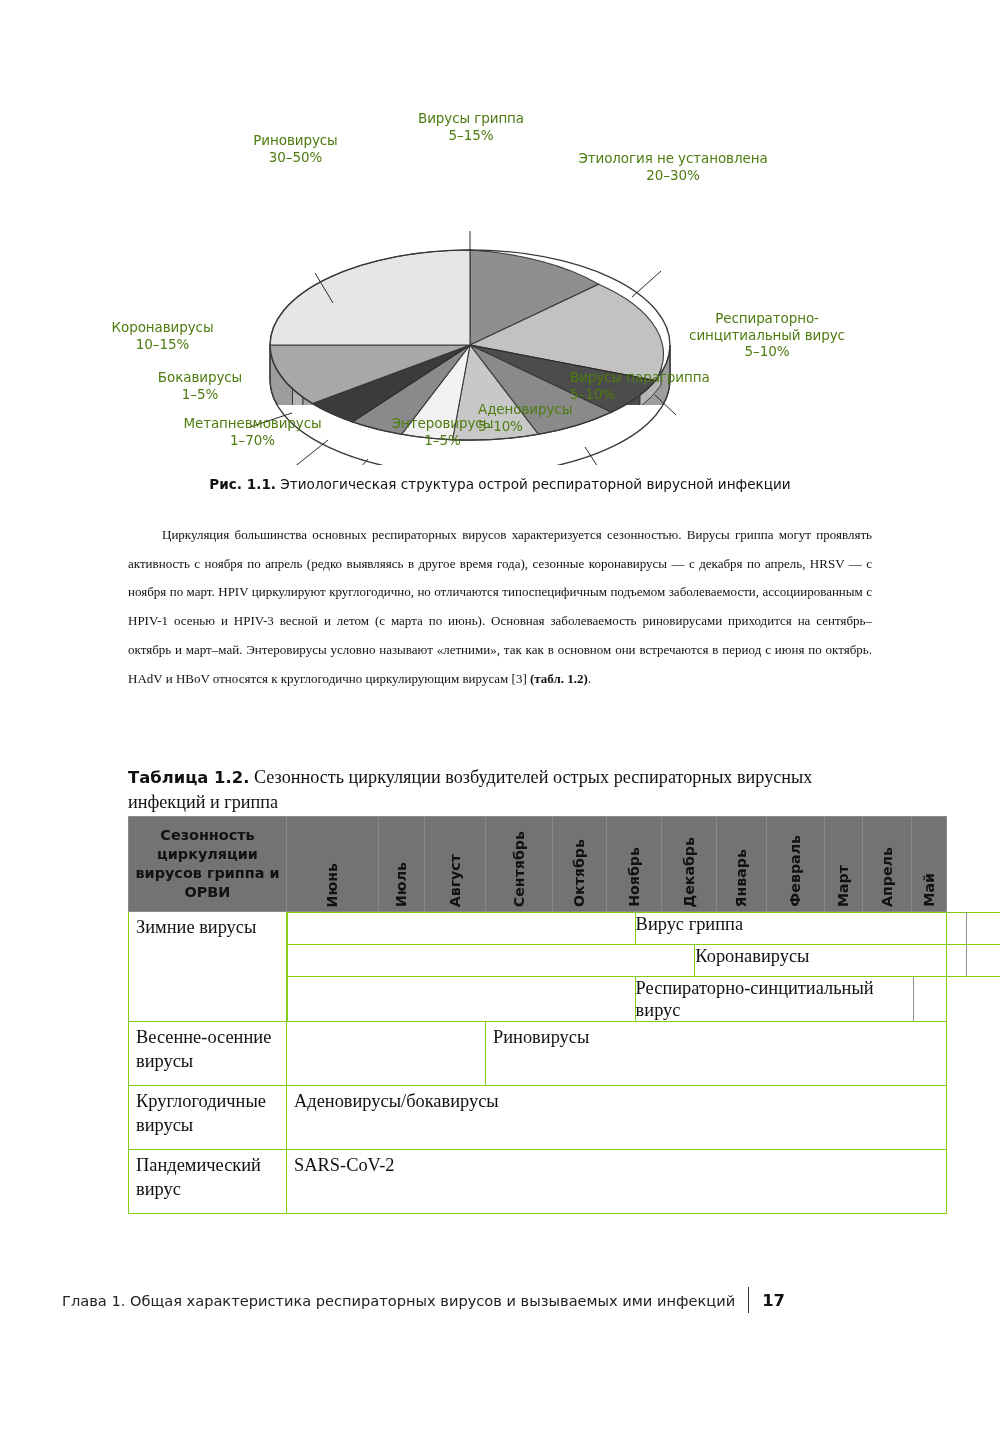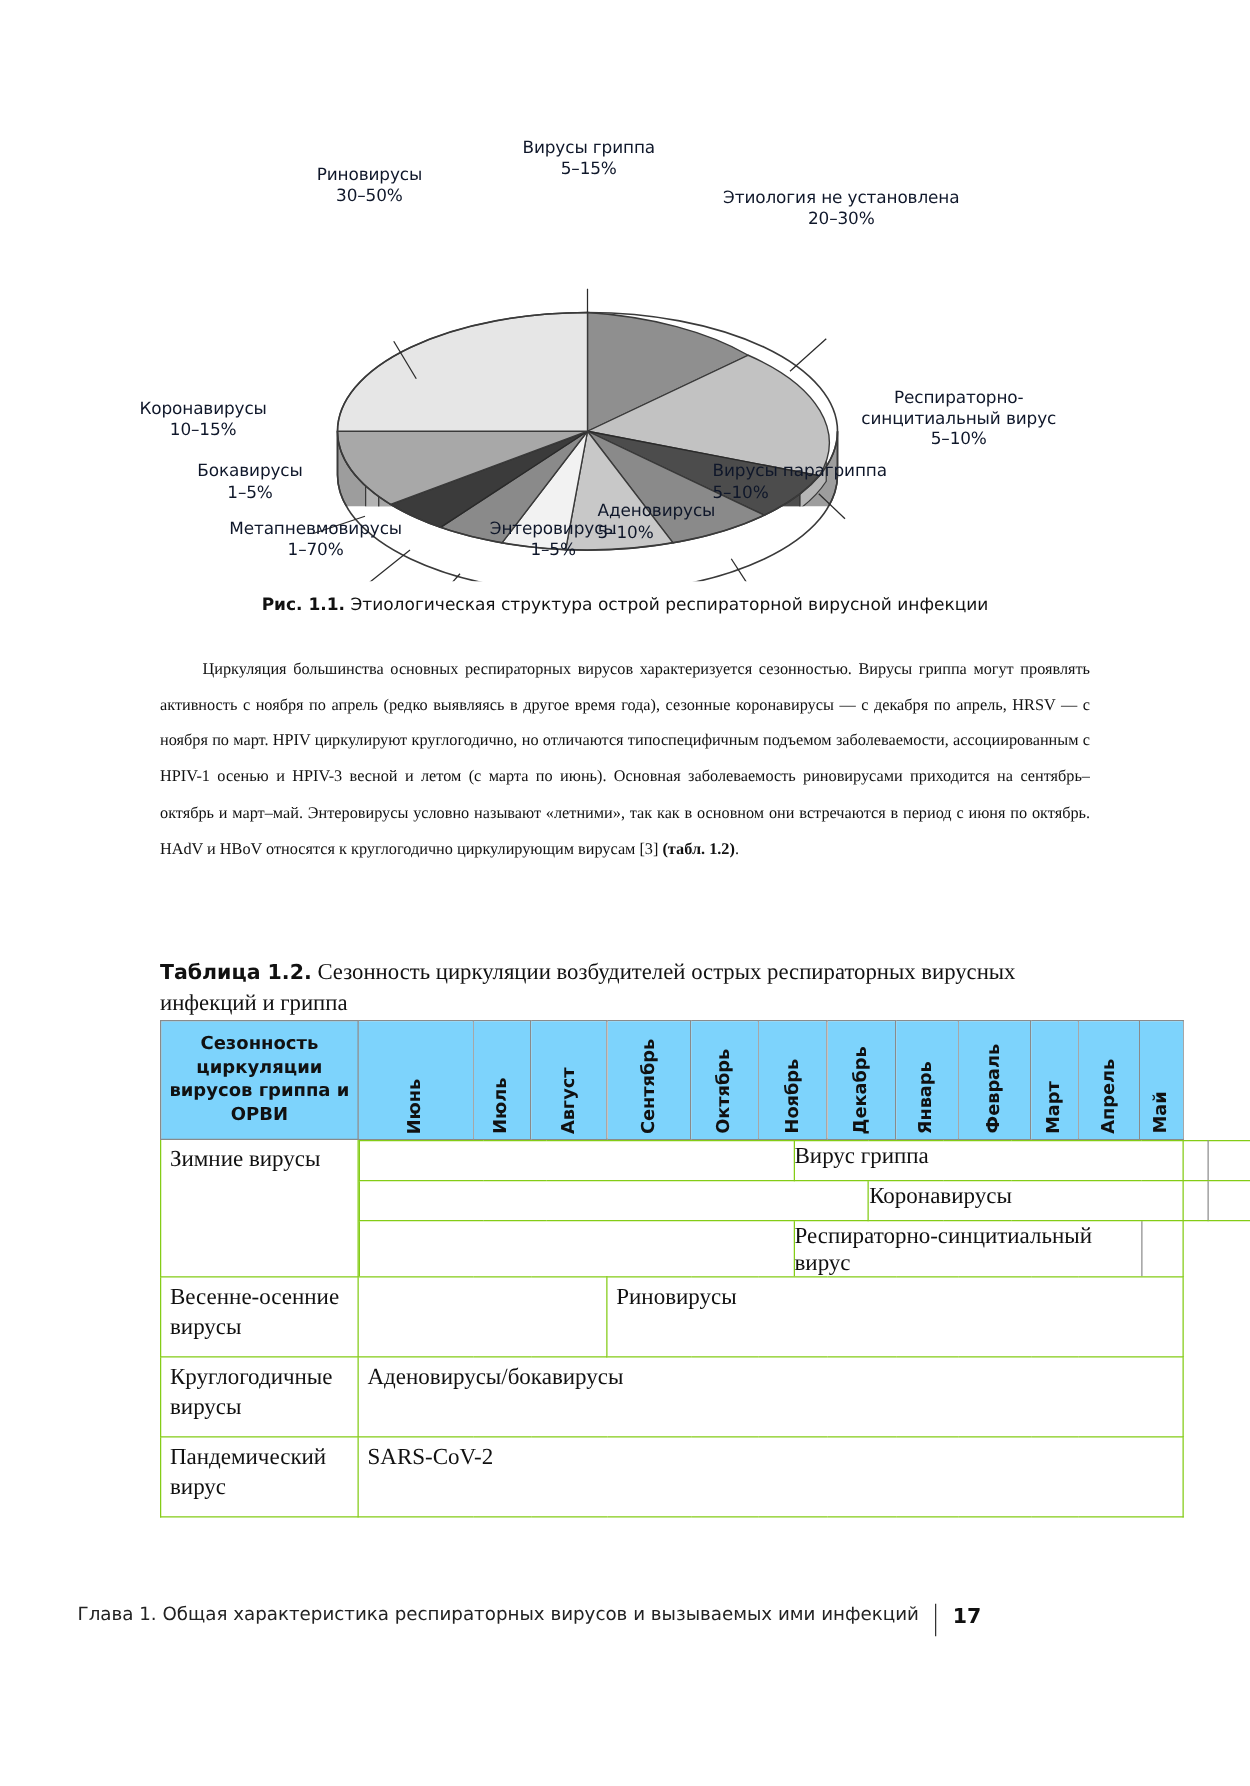--- a/index.html
+++ b/index.html
@@ -23,21 +23,21 @@
     top: 95px;
     width: 1000px;
     height: 370px;
   }
   #pie-svg { display: block; }
   .pie-label {
     position: absolute;
     font-family: "DejaVu Sans", sans-serif;
     font-size: 13.5px;
     line-height: 16.5px;
-    color: #0f172a;
+    color: #4d7c0f;
     text-align: center;
     white-space: pre-line;
     letter-spacing: -0.1px;
   }
 
   
   #fig-caption {
     position: absolute;
     left: 0;
     top: 476px;
@@ -95,21 +95,21 @@
     border-collapse: collapse;
     width: 718px;
     table-layout: fixed;
   }
   #season-table td, #season-table th {
     border: 1px solid #84cc16;
     padding: 0;
     vertical-align: top;
   }
   thead th {
-    background: #7dd3fc;
+    background: #737373;
     border: 1px solid #8a8a8a !important;
   }
   .hdr-main {
     font-family: "DejaVu Sans", sans-serif;
     font-weight: bold;
     font-size: 14.4px;
     line-height: 19px;
     text-align: center;
     padding: 6px 4px 7px 4px !important;
     vertical-align: middle !important;
@@ -172,20 +172,21 @@
   .nobb { border-bottom: 0 !important; }
 
   
   #footer {
     position: absolute;
     left: 0;
     top: 1283px;
     width: 940px;
     height: 34px;
     display: flex;
+    align-items: center;
     justify-content: flex-end;
     padding-right: 155px;
     box-sizing: border-box;
     font-family: "DejaVu Sans", sans-serif;
   }
   #footer .chap {
     font-size: 14.6px;
     color: #222;
   }
   #footer .sep {

